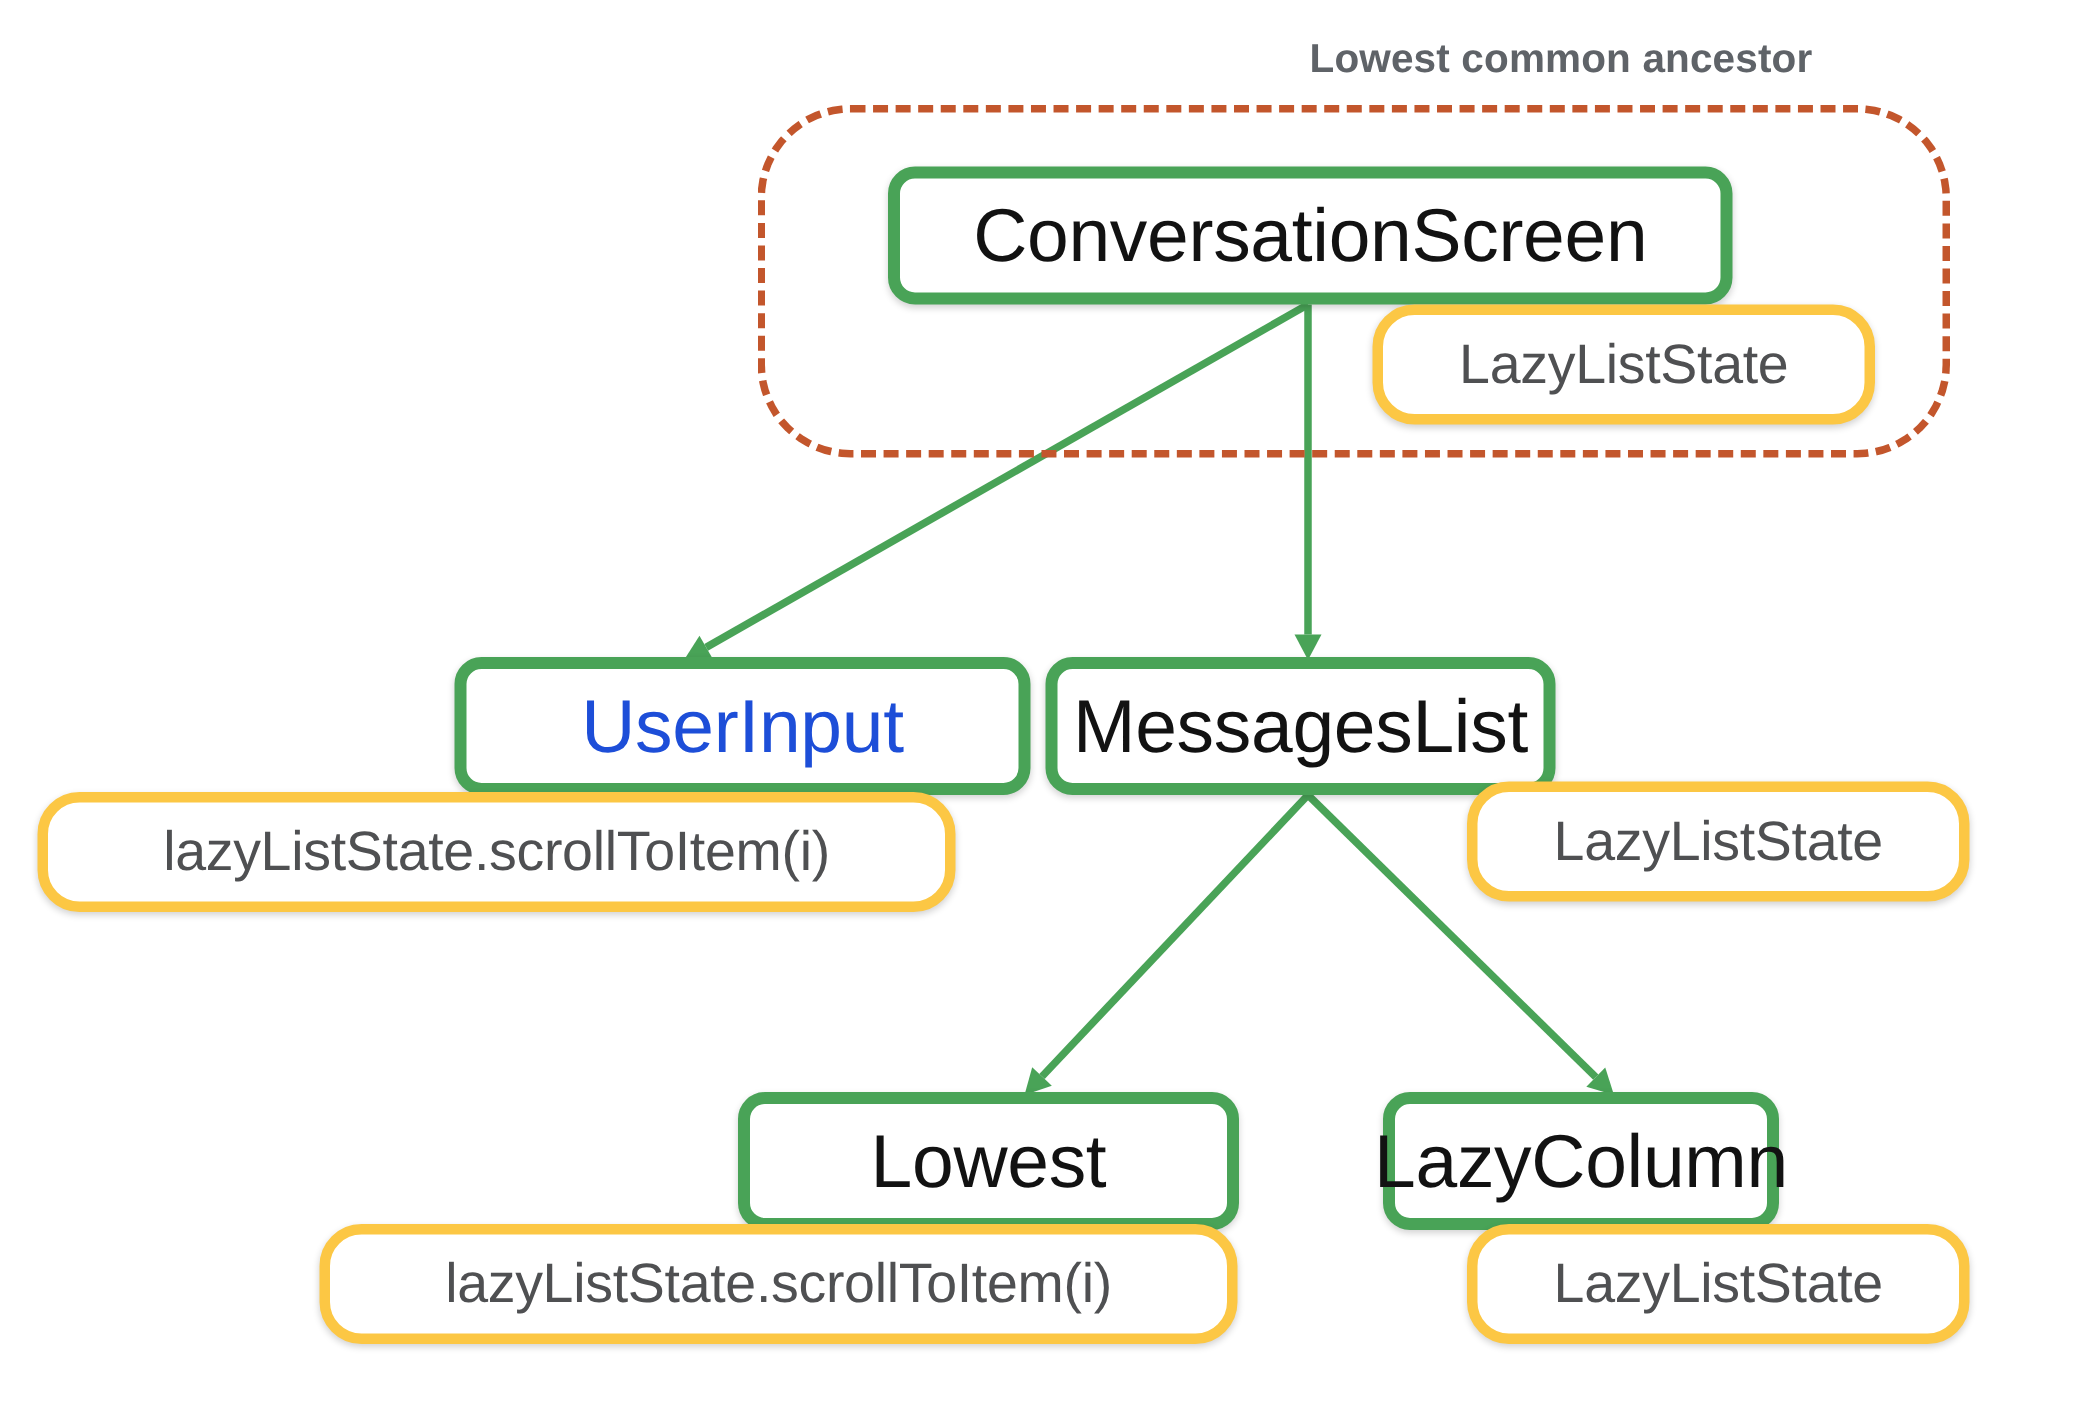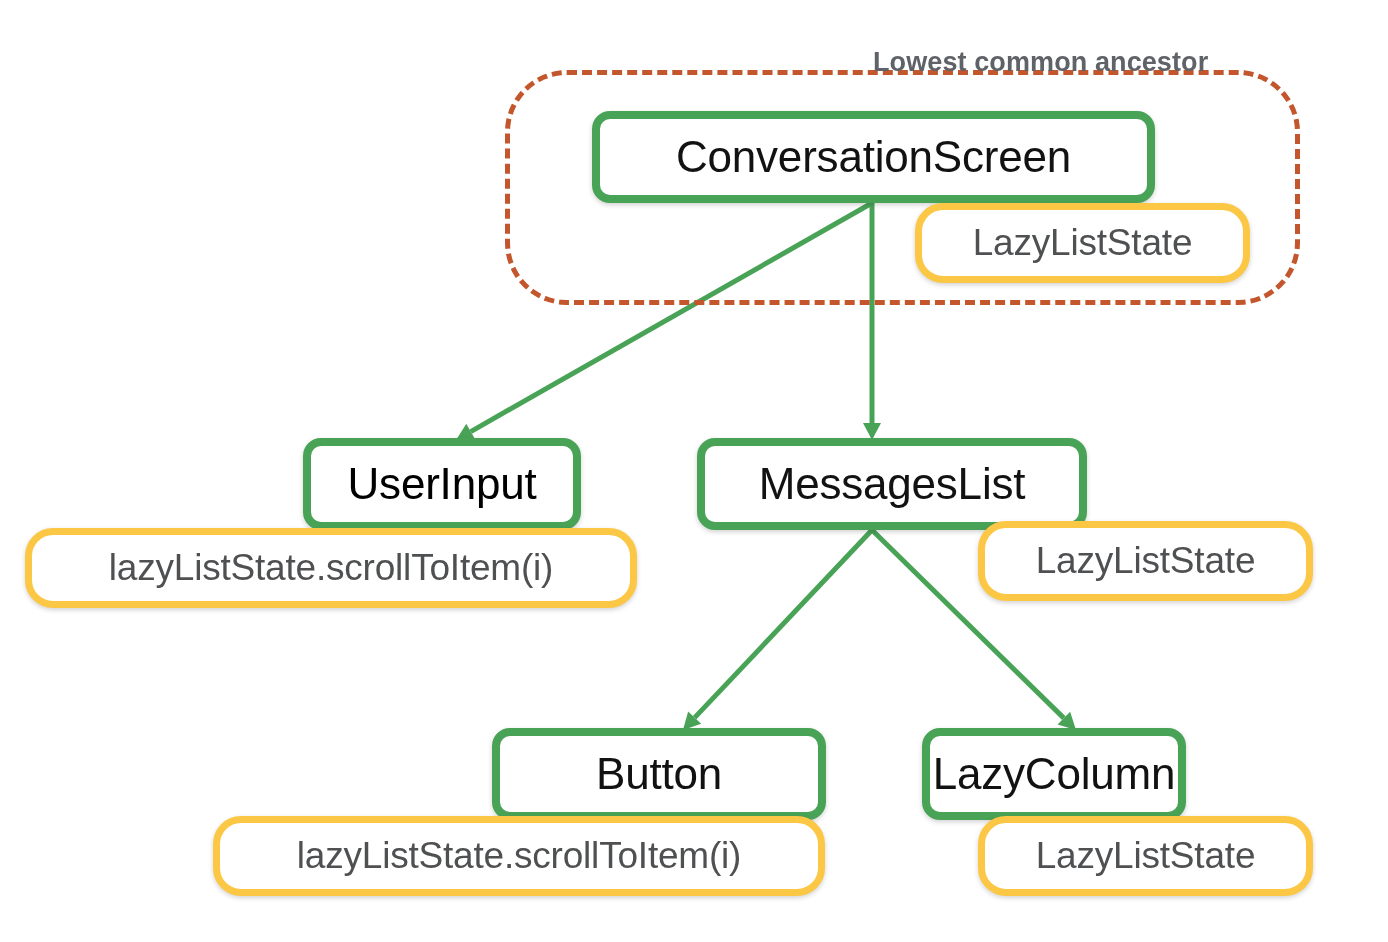--- a/index.html
+++ b/index.html
@@ -46,21 +46,21 @@
   
   .node {
     position: absolute;
     background: #ffffff;
     border: 8px solid #a3a3a3;
     border-radius: 18px;
     display: flex;
     align-items: center;
     justify-content: center;
     color: #121212;
-    font-size: 44px;
+    font-size: 50px;
     letter-spacing: -0.2px;
     white-space: nowrap;
     box-shadow: 0 2px 5px rgba(0,0,0,0.18);
   }
   
   .state {
     position: absolute;
     background: #ffffff;
     border: 7px solid #FCC744;
     border-radius: 28px;
@@ -84,34 +84,34 @@
     <polygon points="456,440 466.31592166123795,423.7647987299448 475.22617106533613,439.40473017342526" fill="#49A357"></polygon>
     <line x1="872" y1="203" x2="872" y2="423" stroke="#49A357" stroke-width="5"></line>
     <polygon points="872,440 863,423 881,423" fill="#49A357"></polygon>
     <line x1="872" y1="530" x2="694.6762276869141" y2="717.644203505911" stroke="#49A357" stroke-width="5"></line>
     <polygon points="683,730 688.1349236606317,711.4626712010742 701.2175317131965,723.8257358107479" fill="#49A357"></polygon>
     <line x1="872" y1="530" x2="1063.8607617345422" y2="718.098786014257" stroke="#49A357" stroke-width="5"></line>
     <polygon points="1076,730 1057.5601190362077,724.5254415665582 1070.1614044328767,711.6721304619558" fill="#49A357"></polygon>
   </svg>
 
 <div class="lca-box" id="lca-box" style="left: 505px; top: 70px; width: 795px; height: 235px; border-color: rgb(195, 86, 44);"></div>
-<div class="lca-label" id="lca-label" style="left: 873px; top: 24px; color: rgb(95, 99, 104); margin-top: 23px;">Lowest common ancestor</div>
+<div class="lca-label" id="lca-label" style="left: 873px; top: 24px; color: rgb(95, 99, 104);">Lowest common ancestor</div>
 
 <div id="nodes-layer">
     <div class="node" style="left: 592px; top: 111px; width: 563px; height: 92px; z-index: 3; border-color: rgb(73, 163, 87); color: rgb(18, 18, 18);">
       <span>ConversationScreen</span>
     </div>
-    <div class="node" style="left: 303px; top: 438px; width: 278px; height: 92px; z-index: 3; border-color: rgb(73, 163, 87); color: #000000;">
+    <div class="node" style="left: 303px; top: 438px; width: 384px; height: 92px; z-index: 3; border-color: rgb(73, 163, 87); color: #1d4ed8;">
       <span>UserInput</span>
     </div>
-    <div class="node" style="left: 697px; top: 438px; width: 390px; height: 92px; z-index: 3; border-color: rgb(73, 163, 87); color: rgb(18, 18, 18);">
+    <div class="node" style="left: 697px; top: 438px; width: 340px; height: 92px; z-index: 3; border-color: rgb(73, 163, 87); color: rgb(18, 18, 18);">
       <span>MessagesList</span>
     </div>
     <div class="node" style="left: 492px; top: 728px; width: 334px; height: 92px; z-index: 3; border-color: rgb(73, 163, 87); color: rgb(18, 18, 18);">
-      <span>Button</span>
+      <span>Lowest</span>
     </div>
     <div class="node" style="left: 922px; top: 728px; width: 264px; height: 92px; z-index: 3; border-color: rgb(73, 163, 87); color: rgb(18, 18, 18);">
       <span>LazyColumn</span>
     </div>
     <div class="state" style="left: 915px; top: 203px; width: 335px; height: 80px; z-index: 5; border-color: rgb(252, 199, 68); color: rgb(79, 80, 82);">
       <span>LazyListState</span>
     </div>
     <div class="state" style="left: 25px; top: 528px; width: 612px; height: 80px; z-index: 5; border-color: rgb(252, 199, 68); color: rgb(79, 80, 82);">
       <span>lazyListState.scrollToItem(i)</span>
     </div>

